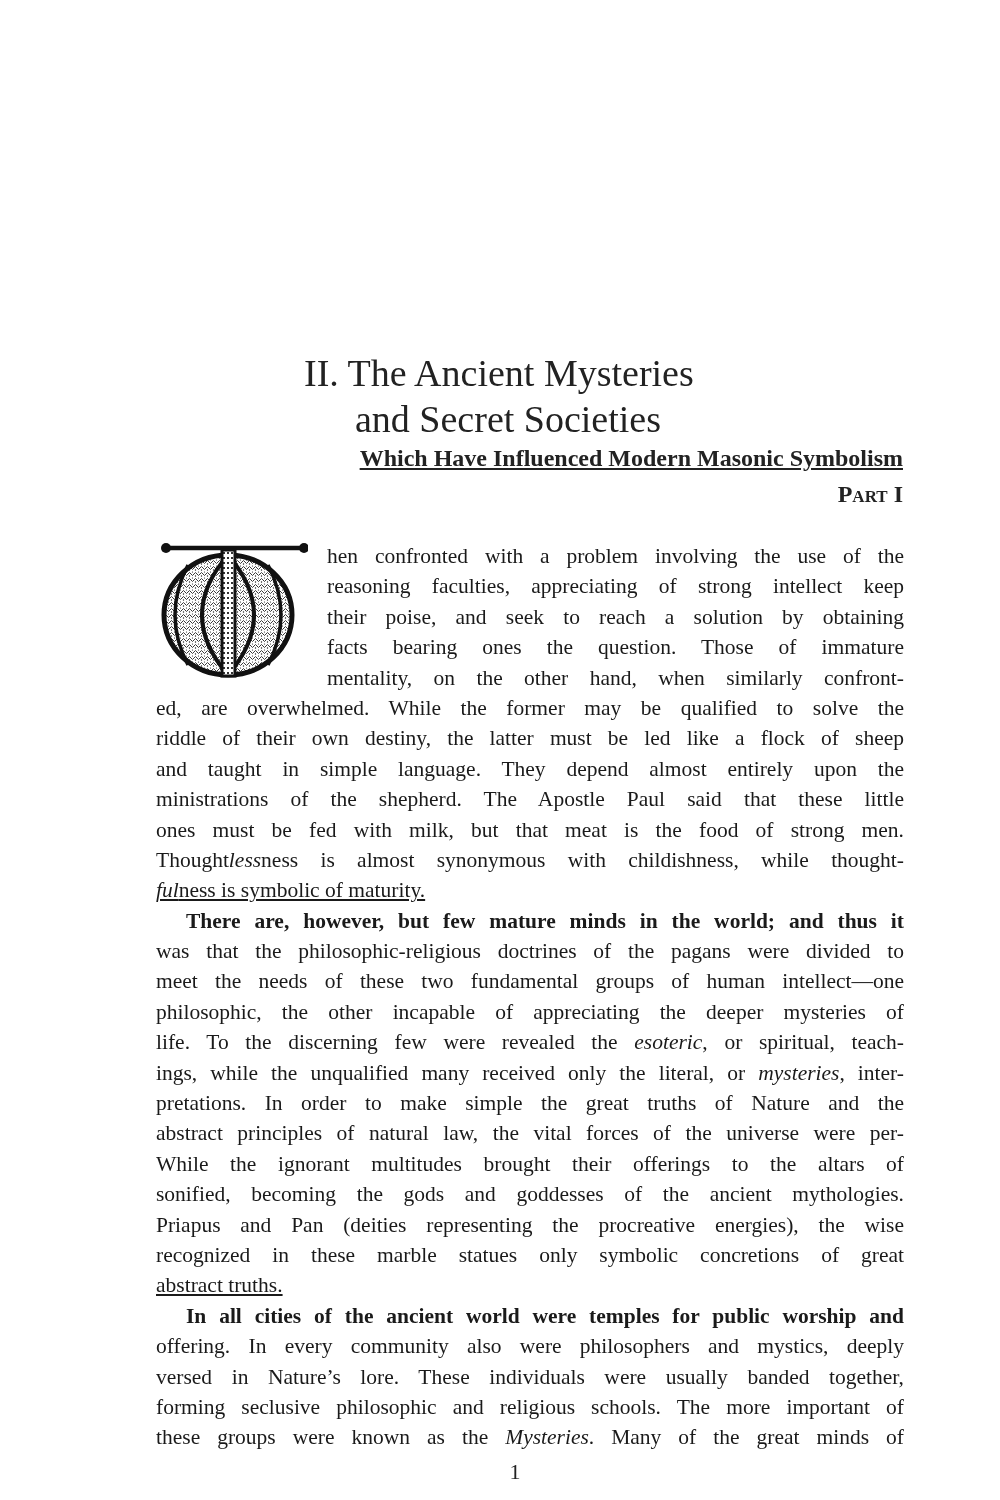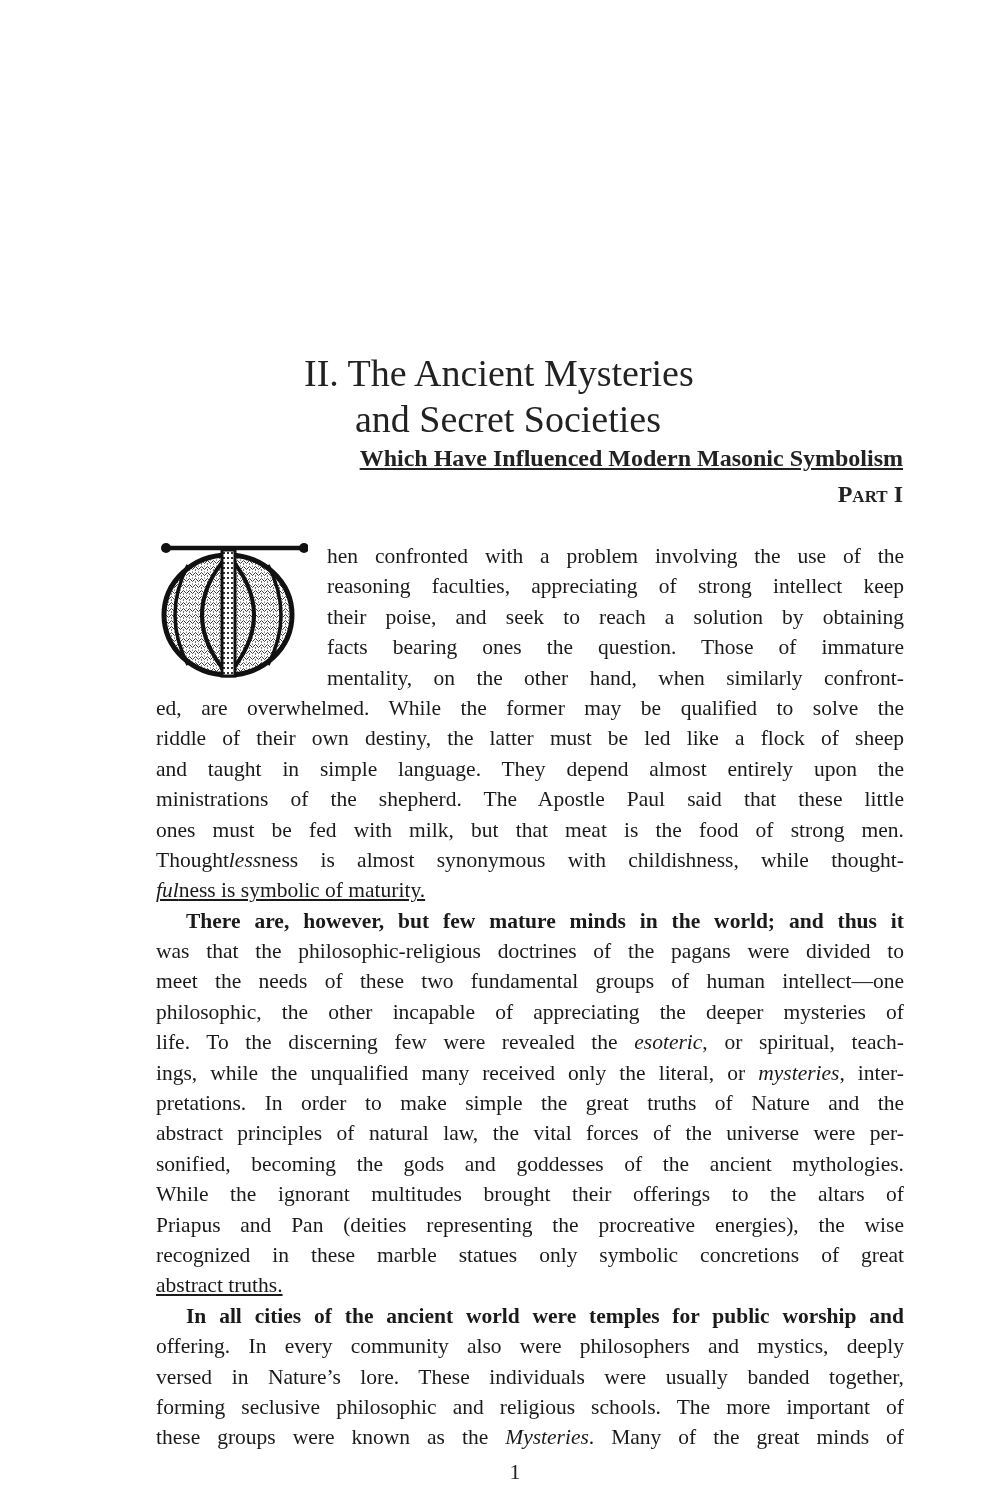--- a/index.html
+++ b/index.html
@@ -90,22 +90,22 @@
 
     <div>
       <span class="line indent">There are, however, but few mature minds in the world; and thus it</span>
       <span class="line">was that the philosophic-religious doctrines of the pagans were divided to</span>
       <span class="line">meet the needs of these two fundamental groups of human intellect—one</span>
       <span class="line">philosophic, the other incapable of appreciating the deeper mysteries of</span>
       <span class="line"><span>life. To the discerning few were revealed the </span><i>esoteric</i><span>, or spiritual, teach-</span></span>
       <span class="line"><span>ings, while the unqualified many received only the literal, or </span><i>mysteries</i><span>, inter-</span></span>
       <span class="line">pretations. In order to make simple the great truths of Nature and the</span>
       <span class="line">abstract principles of natural law, the vital forces of the universe were per-</span>
+      <span class="line">While the ignorant multitudes brought their offerings to the altars of</span>
       <span class="line">sonified, becoming the gods and goddesses of the ancient mythologies.</span>
-      <span class="line">While the ignorant multitudes brought their offerings to the altars of</span>
       <span class="line">Priapus and Pan (deities representing the procreative energies), the wise</span>
       <span class="line">recognized in these marble statues only symbolic concretions of great</span>
       <span class="line last">abstract truths.</span>
     </div>
 
     <div>
       <span class="line indent">In all cities of the ancient world were temples for public worship and</span>
       <span class="line">offering. In every community also were philosophers and mystics, deeply</span>
       <span class="line">versed in Nature’s lore. These individuals were usually banded together,</span>
       <span class="line">forming seclusive philosophic and religious schools. The more important of</span>

